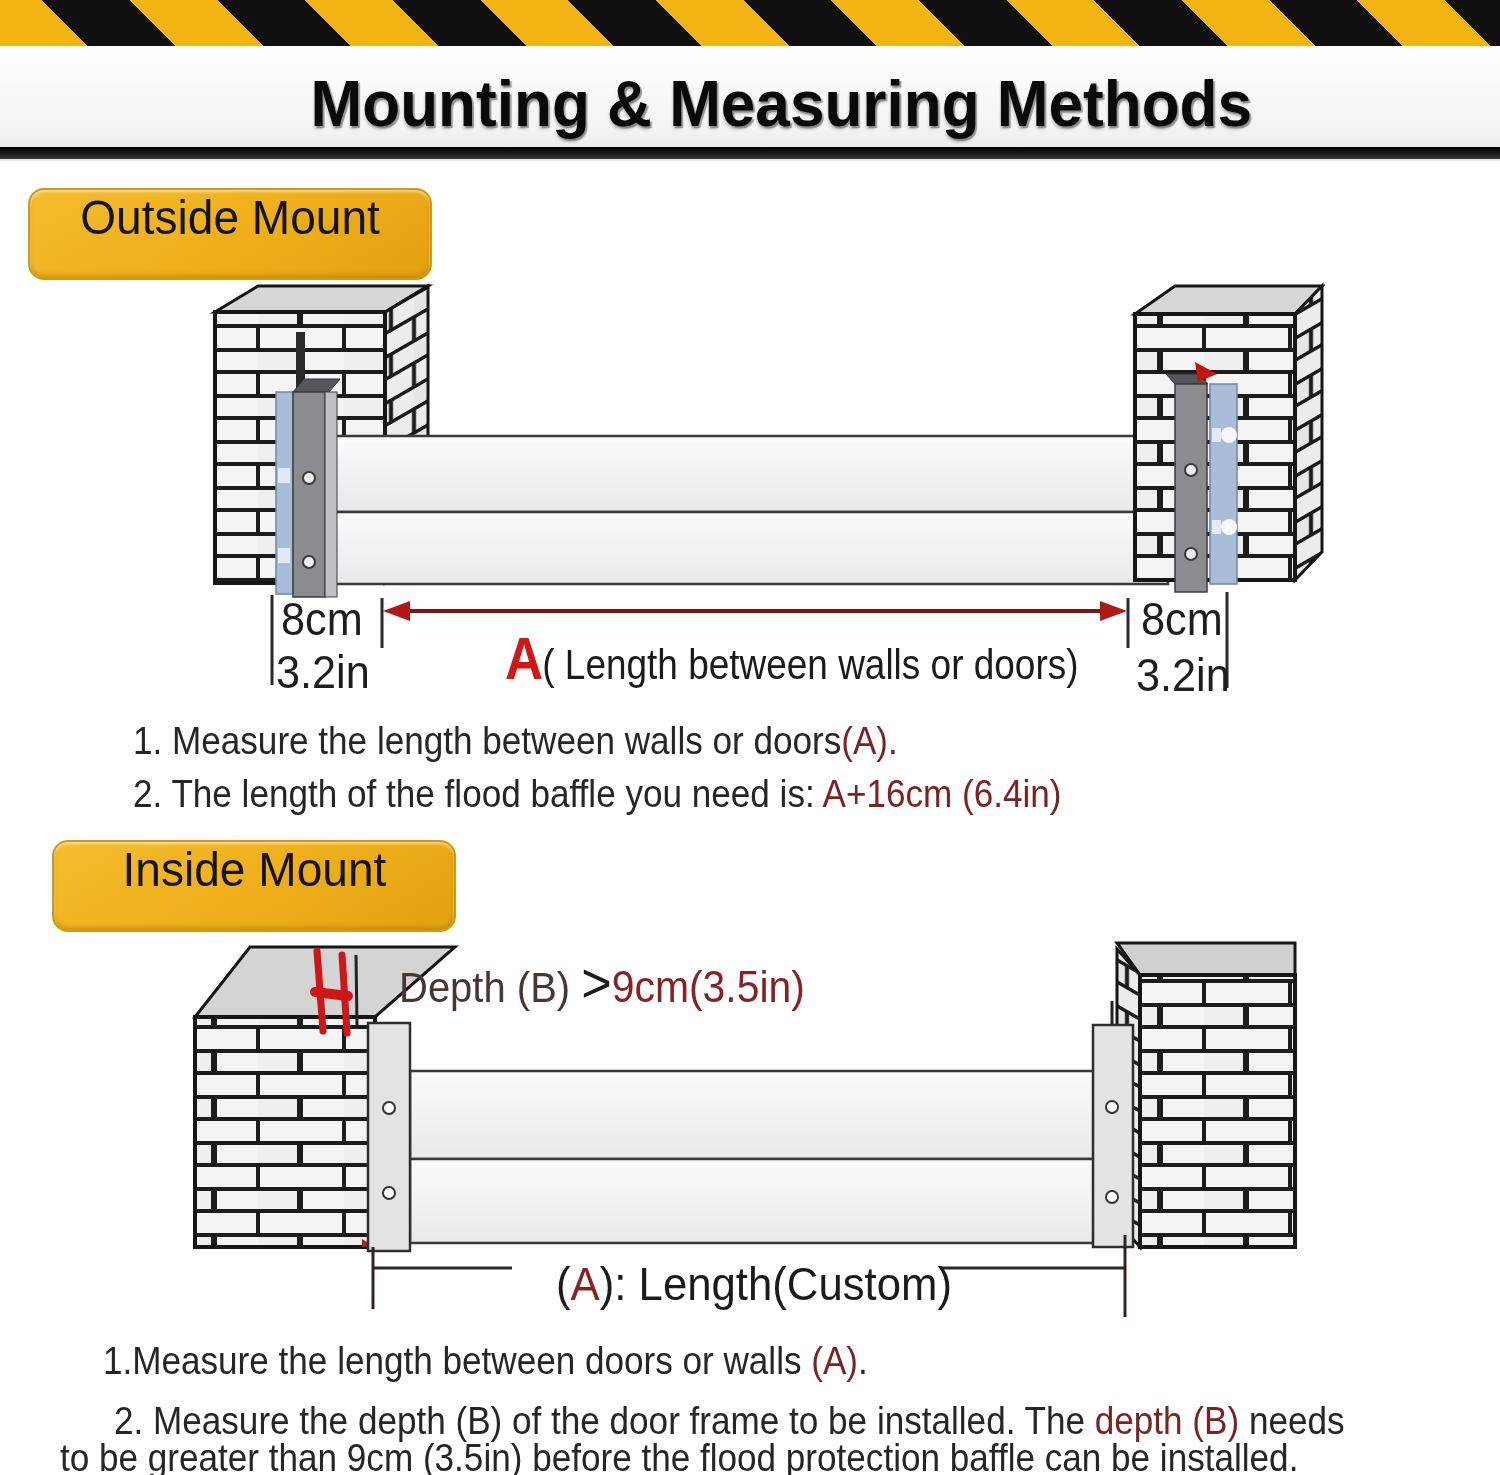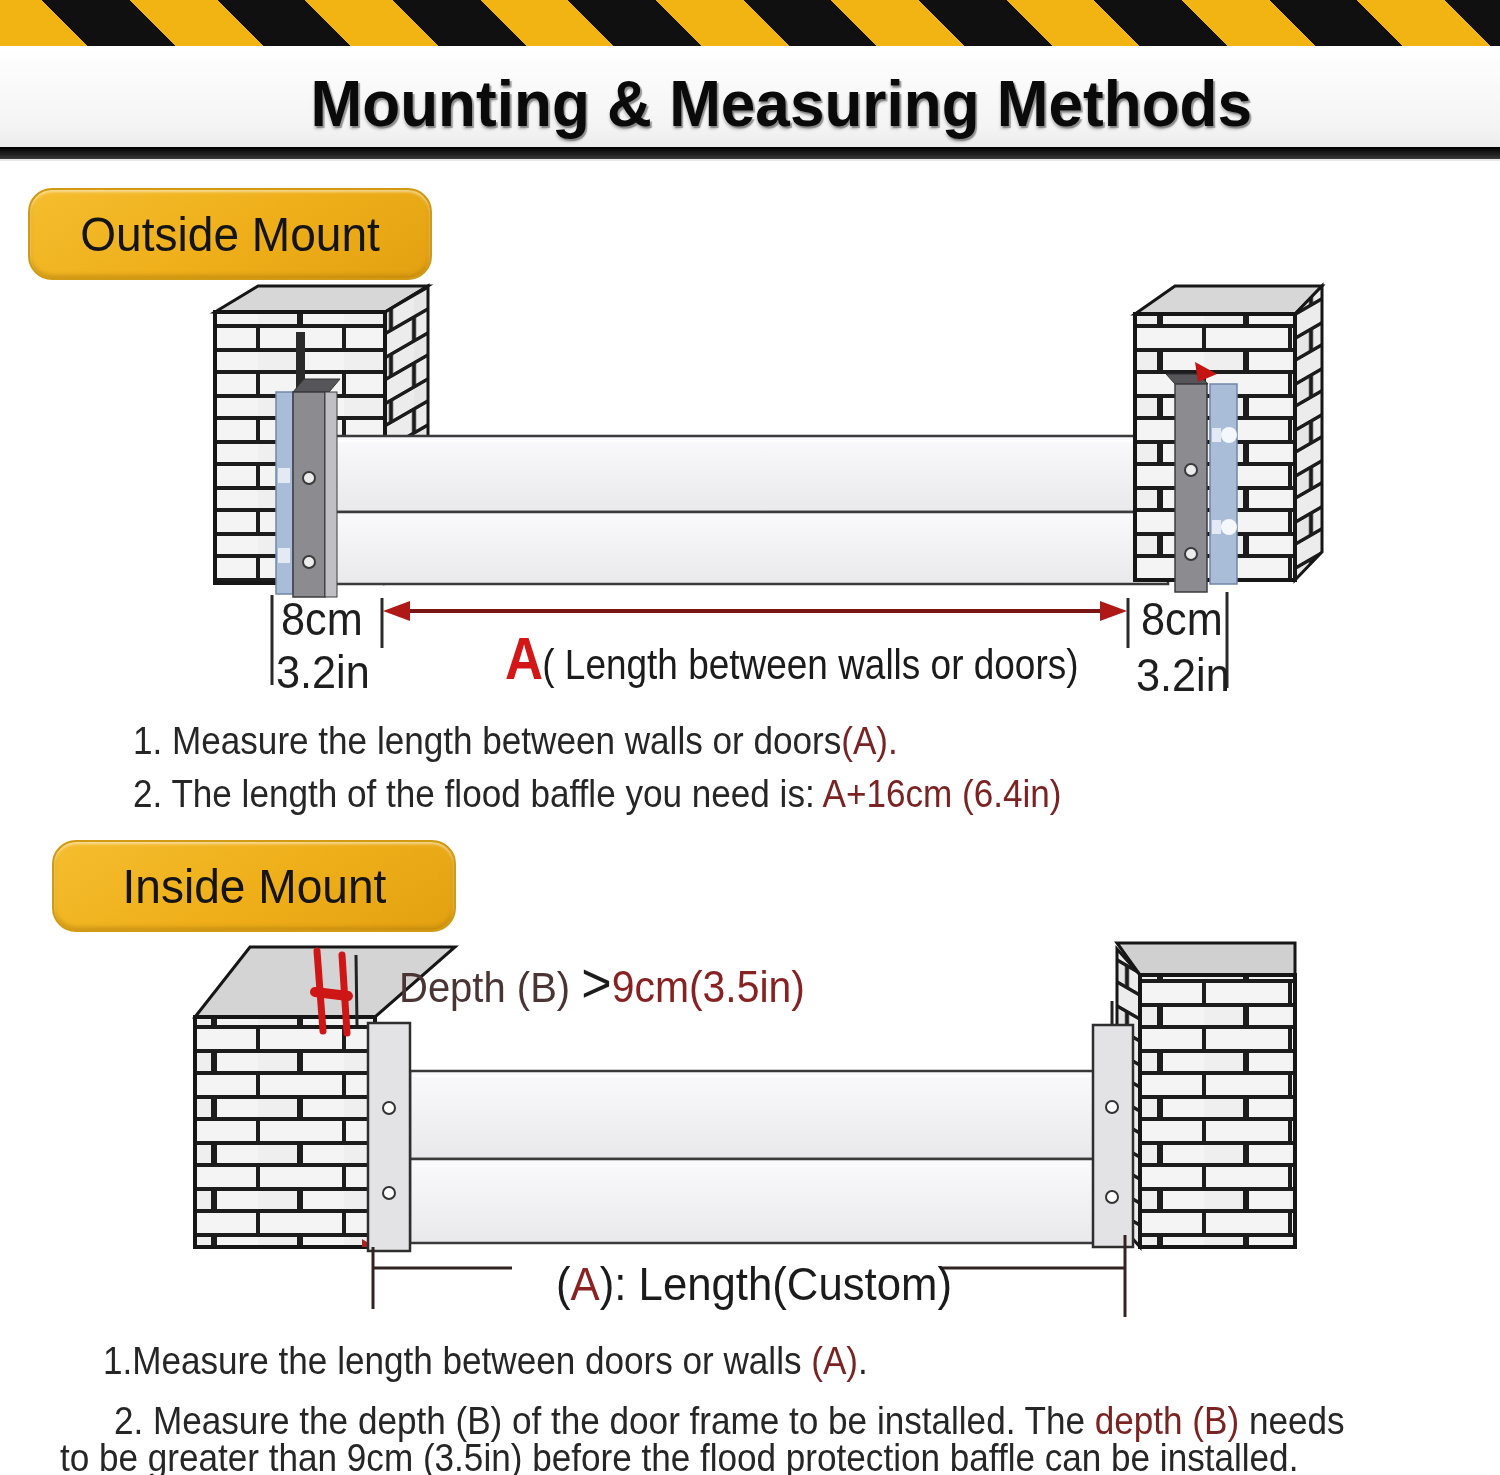--- a/index.html
+++ b/index.html
@@ -21,24 +21,24 @@
   .titleband h1{
     margin:0;font-size:64px;font-weight:700;color:#0a0a0a;letter-spacing:0;
     transform:scaleX(.97);transform-origin:center;
     text-shadow:2px 2px 1px rgba(90,90,90,.55), 0 3px 3px rgba(0,0,0,.25);
     white-space:pre;
   }
   .blackbar{position:absolute;left:0;top:147px;width:1500px;height:12px;
     background:linear-gradient(#000 0%,#1c1c1c 55%,#3a3a3a 100%);}
   
   .mount-label{
-    position:absolute;left:28px;width:400px;height:88px;border-radius:24px;
+    position:absolute;left:28px;width:400px;height:88px;border-radius:16px;
     background:linear-gradient(150deg,#f5bd2e 0%,#eeae19 55%,#e3a111 100%);
     border:2px solid #d29a12;box-shadow:inset 0 2px 3px rgba(255,255,255,.55), inset 0 -3px 4px rgba(140,95,0,.35);
-    display:flex;align-items:center;justify-content:center;
+    display:flex;justify-content:center;
   }
   .mount-label span{font-size:48px;color:#141414;white-space:pre;transform:scaleX(.96);}
   .label-outside{top:188px;}
   .label-inside{top:840px;margin-left:24px;}
   
   svg{position:absolute;left:0;display:block;}
   #svg-outside{top:280px;width:1500px;height:430px;}
   #svg-inside{top:935px;width:1500px;height:400px;}
   
   .meas{position:absolute;font-size:46px;color:#1e1e1e;white-space:pre;transform:scaleX(.94);transform-origin:left top;}

